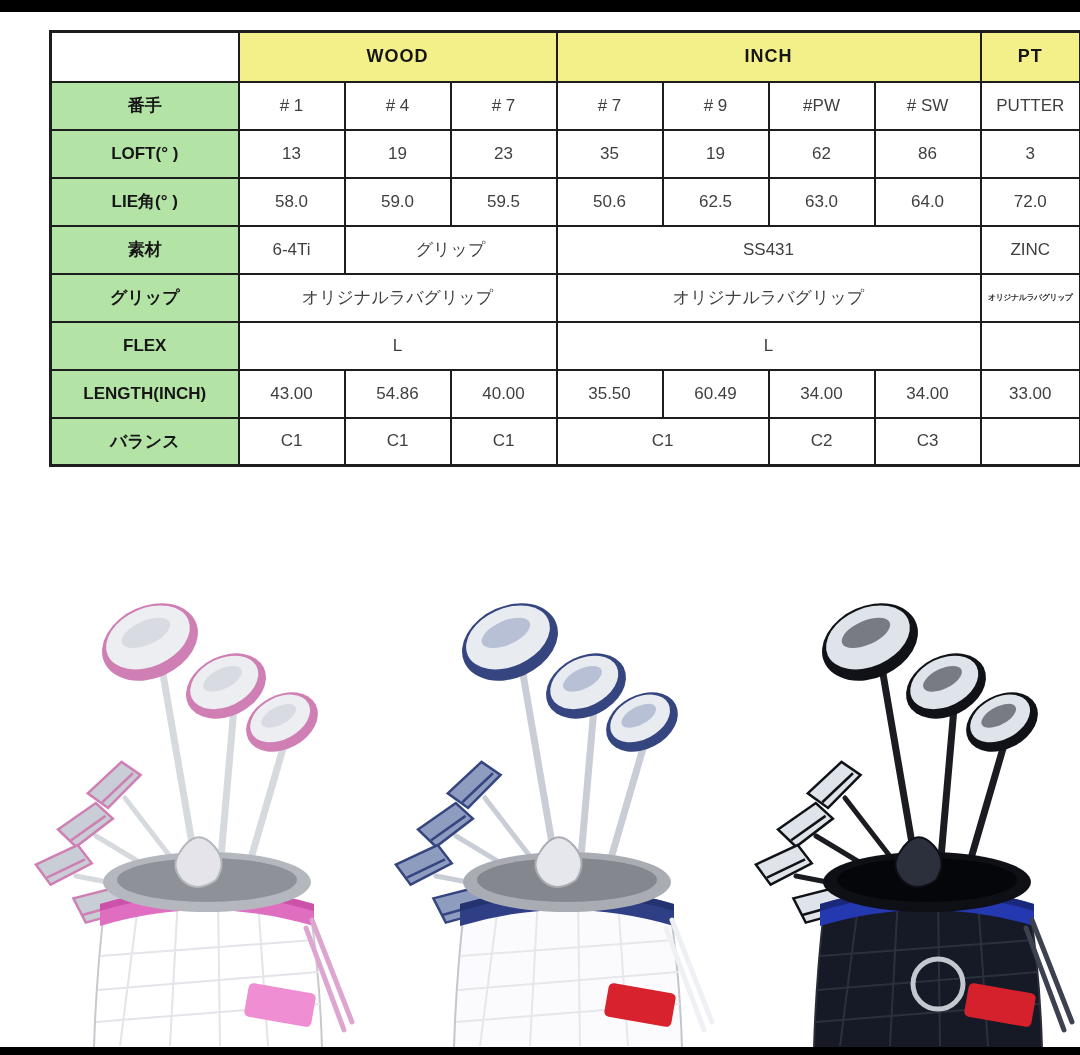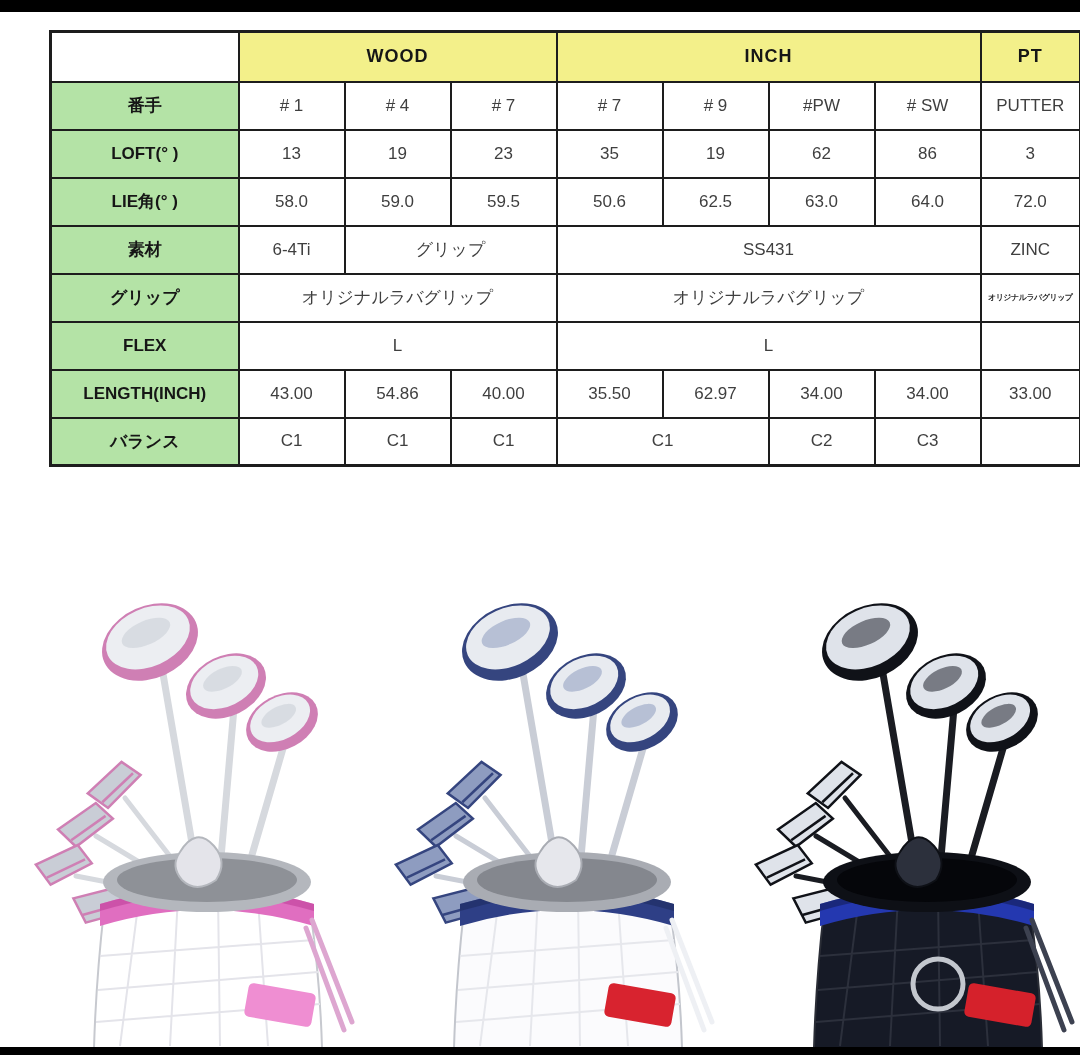--- a/index.html
+++ b/index.html
@@ -133,21 +133,21 @@
     <td colspan="3">L</td>
     <td colspan="4">L</td>
     <td></td>
   </tr>
   <tr>
     <th>LENGTH(INCH)</th>
     <td>43.00</td>
     <td>54.86</td>
     <td>40.00</td>
     <td>35.50</td>
-    <td>62.97</td>
+    <td>60.49</td>
     <td>34.00</td>
     <td>34.00</td>
     <td>33.00</td>
   </tr>
   <tr>
     <th>バランス</th>
     <td>C1</td>
     <td>C1</td>
     <td>C1</td>
     <td colspan="2">C1</td>

